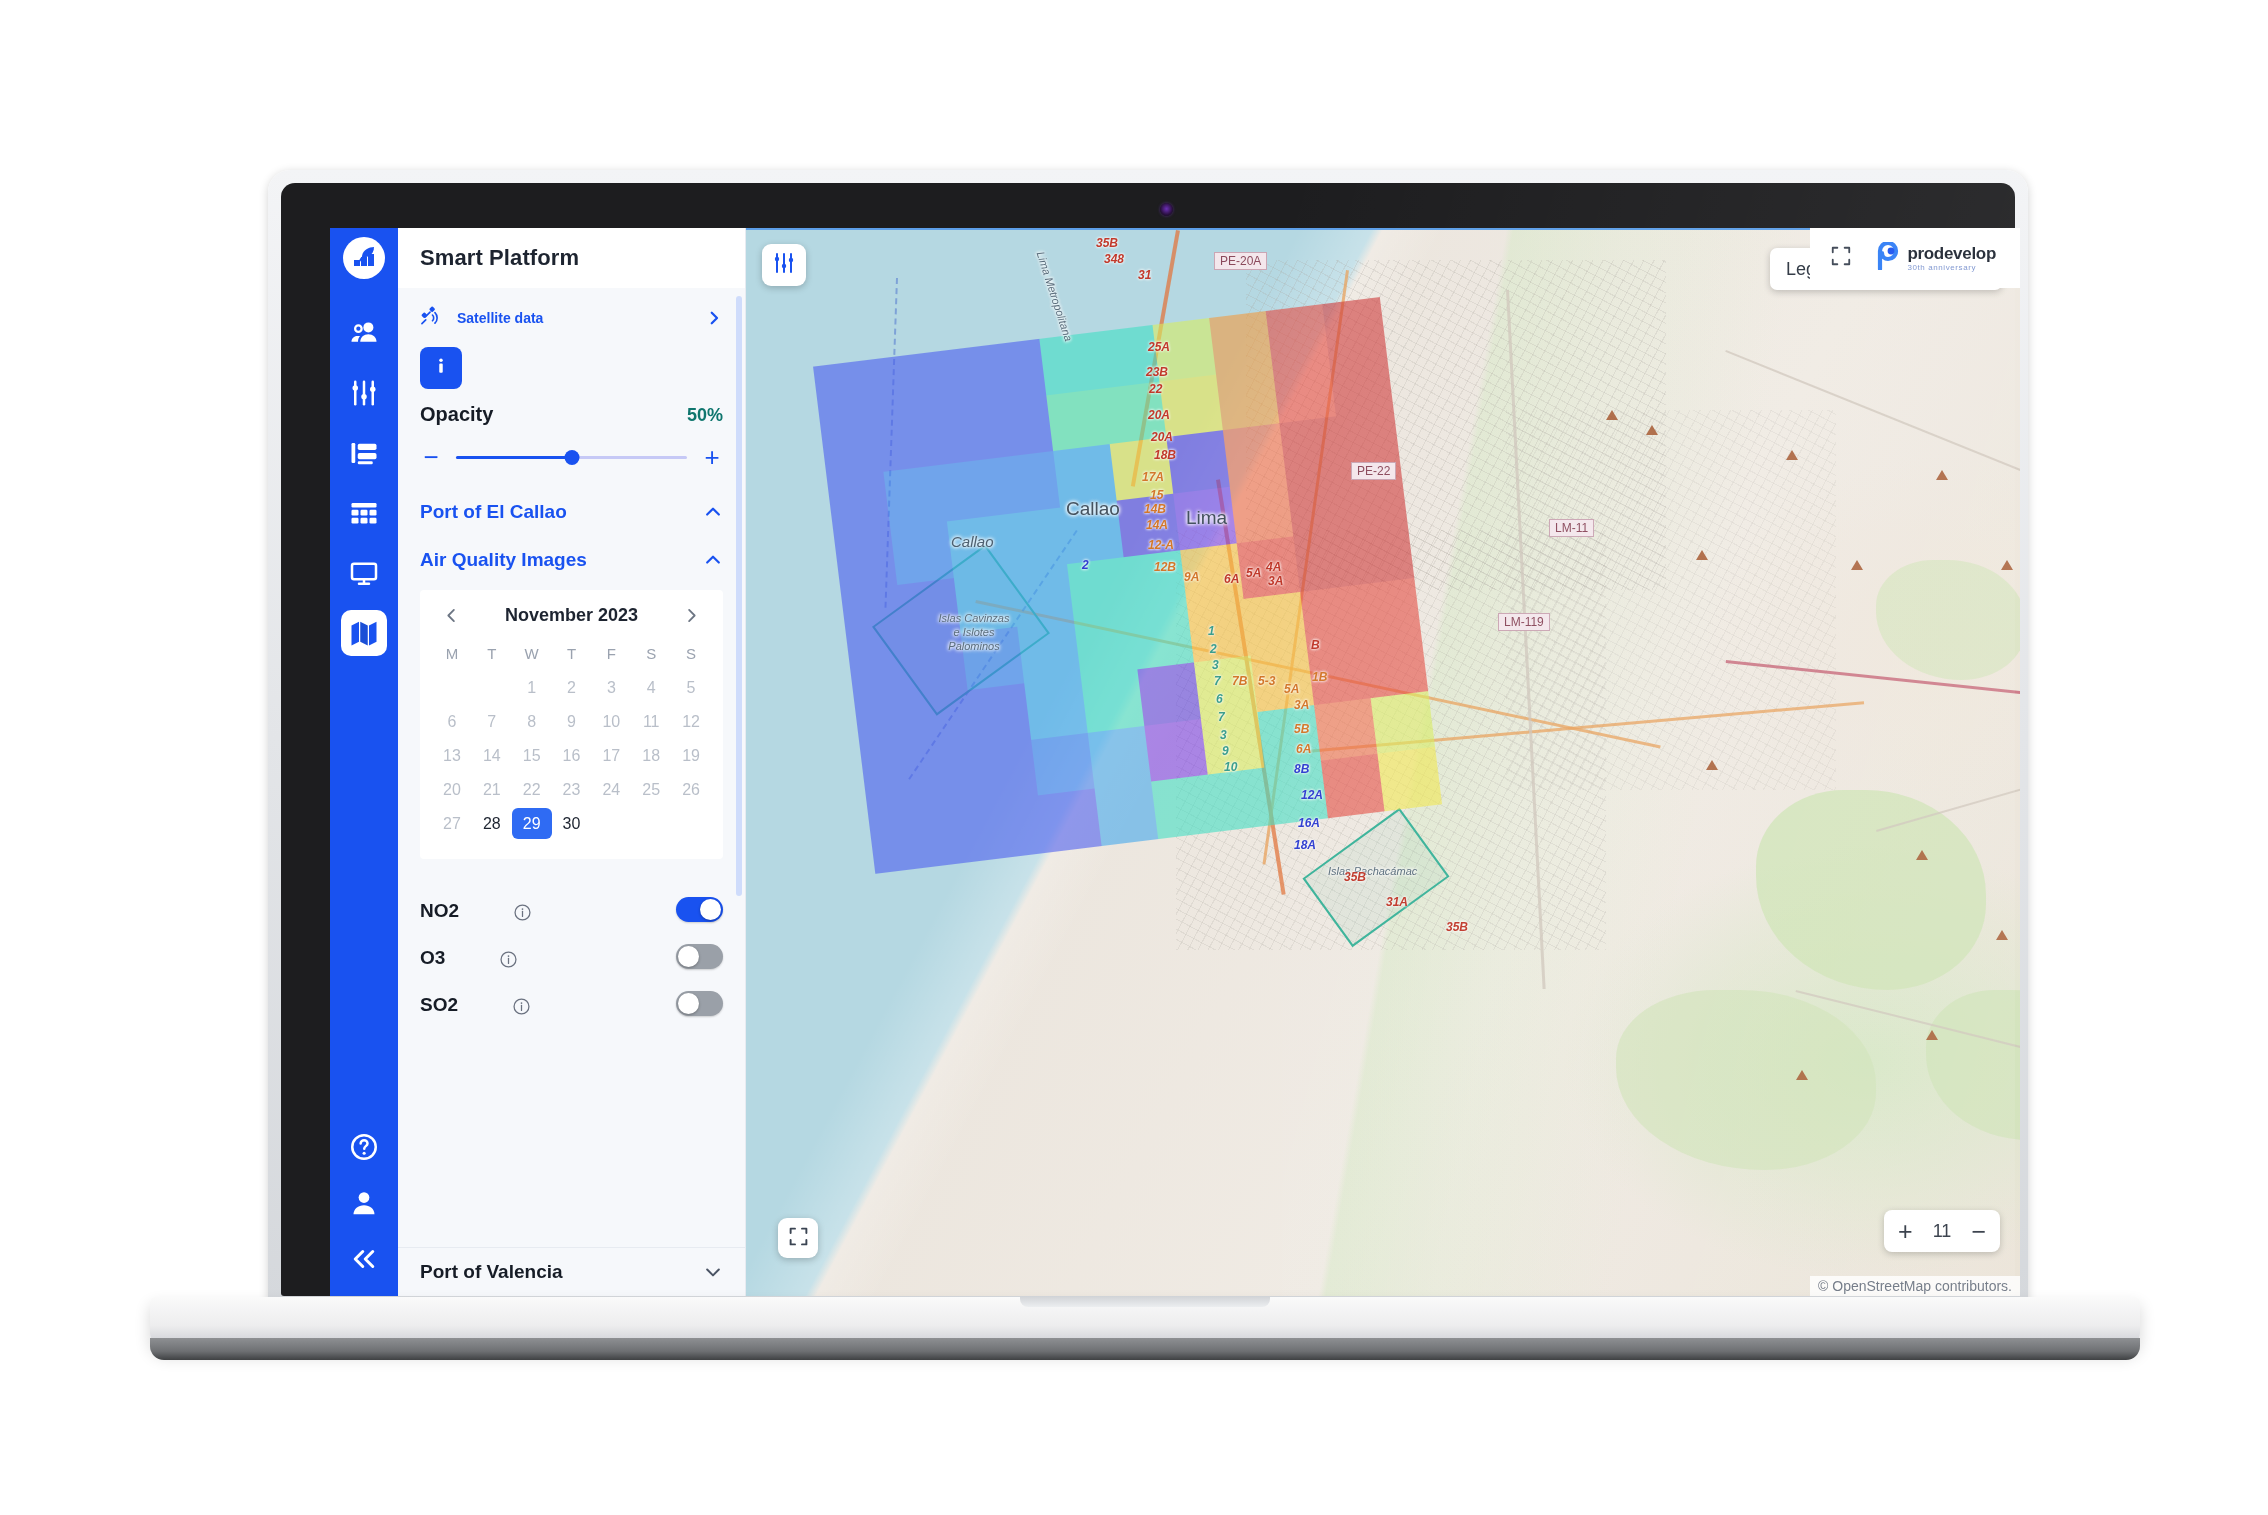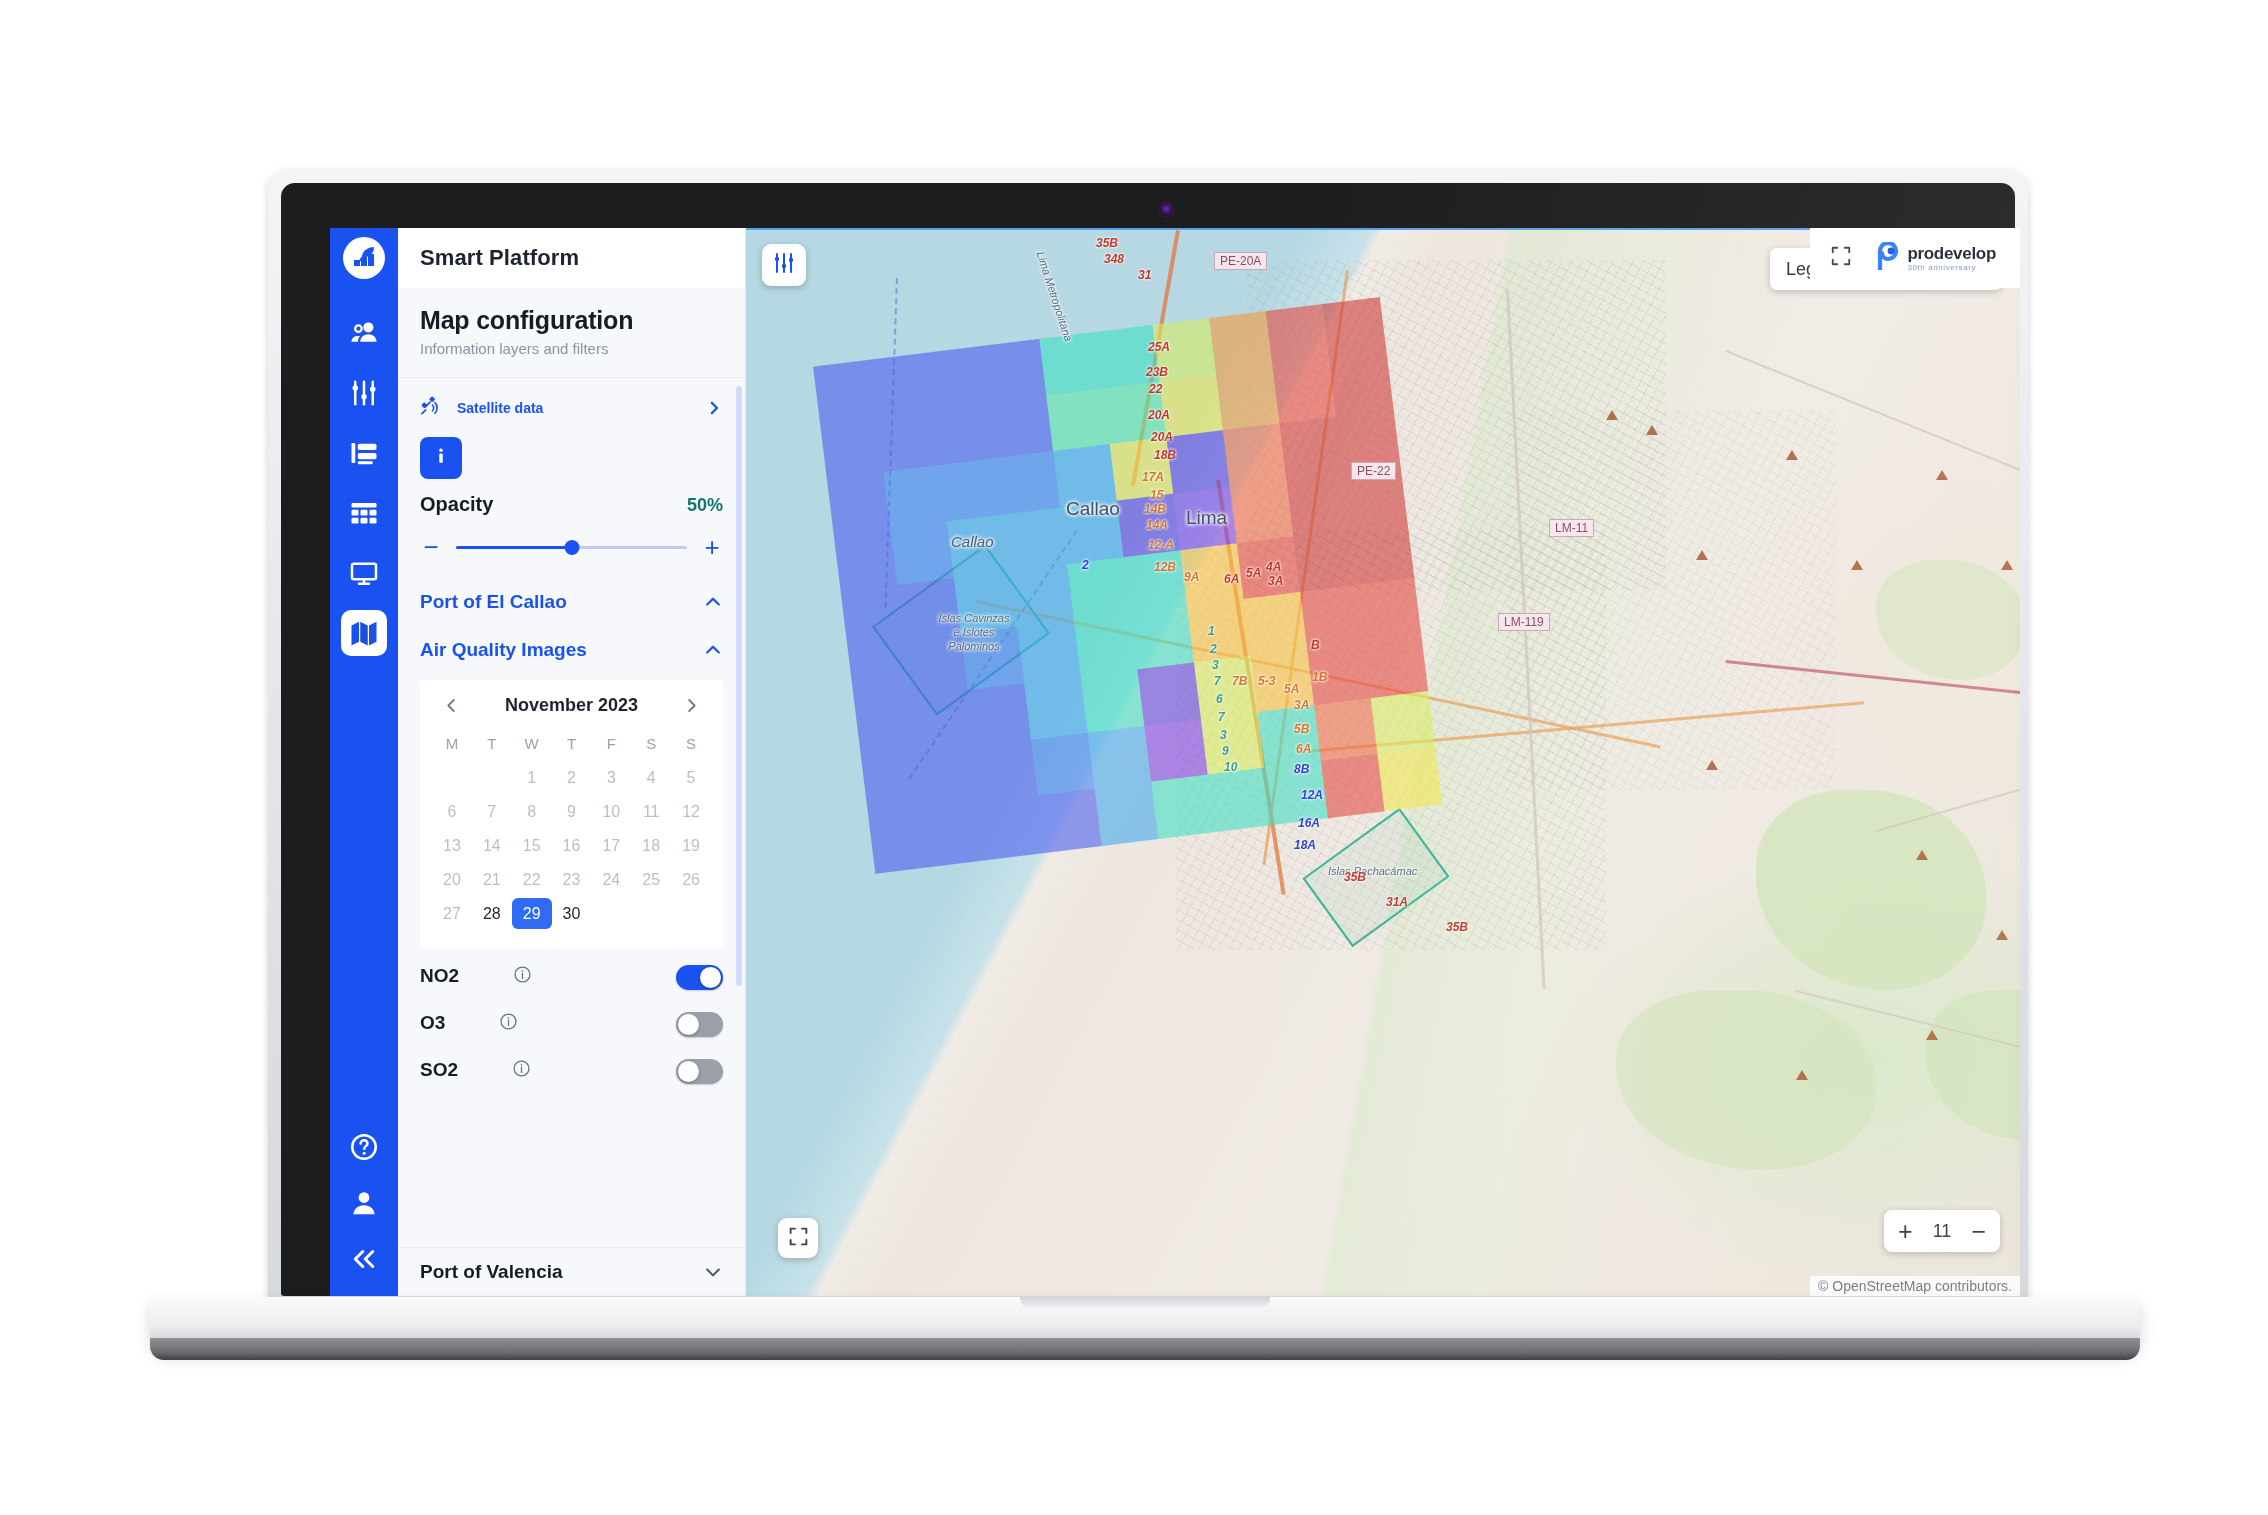--- a/index.html
+++ b/index.html
@@ -209,21 +209,21 @@
     text-align: center; font-size: 16px; color: #b9bfc9;
     height: 31px; line-height: 31px; cursor: pointer;
   }
   .cal-cell.enabled { color: #1d2430; }
   .cal-cell.sel {
     background: #2f6bf3; color: #ffffff; border-radius: 6px; font-weight: 500;
   }
   .cal-cell.blank { cursor: default; }
 
   .gas-list { padding: 16px 22px 10px 22px; }
-  .gas-row { display: flex; align-items: flex-start; height: 47px; gap: 45px; }
+  .gas-row { display: flex; align-items: flex-end; height: 47px; gap: 45px; }
   .gas-name { font-size: 19px; font-weight: 700; color: #161c26; }
   .gas-info { margin-left: 9px; display: flex; }
   .gas-spacer { flex: 1; }
   .toggle { width: 47px; height: 25px; border-radius: 14px; position: relative; cursor: pointer; box-shadow: 0 1px 2px rgba(0,0,0,0.18); }
   .toggle.on { background: #1952f0; }
   .toggle.off { background: #9aa0a8; }
   .toggle .knob {
     position: absolute; top: 2px; width: 21px; height: 21px; border-radius: 50%;
     background: #ffffff; box-shadow: 0 1px 3px rgba(0,0,0,0.3);
   }
@@ -458,24 +458,20 @@
               <polyline points="19,6 13,12 19,18"></polyline>
             </svg>
           </span>
         </div>
       </div>
     </div>
 
     <div class="panel">
       <div class="panel-titlebar">Smart Platform</div>
 
-      <div class="panel-head">
-        <h1>Map configuration</h1>
-        <p>Information layers and filters</p>
-      </div>
 
       <div class="panel-scroll">
         <div class="scroll-track"></div>
 
         <div class="row-satellite">
           <span>
             <svg width="23" height="23" viewBox="0 0 24 24" fill="none" stroke="#1952f0" stroke-width="1.7" stroke-linecap="round">
               <path d="M5.5 13.5 L10.5 8.5"></path>
               <rect x="2.2" y="9.4" width="4.6" height="4.6" rx="1" transform="rotate(-45 4.5 11.7)" fill="#1952f0" stroke="none"></rect>
               <rect x="10.4" y="3.2" width="4.6" height="4.6" rx="1" transform="rotate(-45 12.7 5.5)" fill="#1952f0" stroke="none"></rect>

